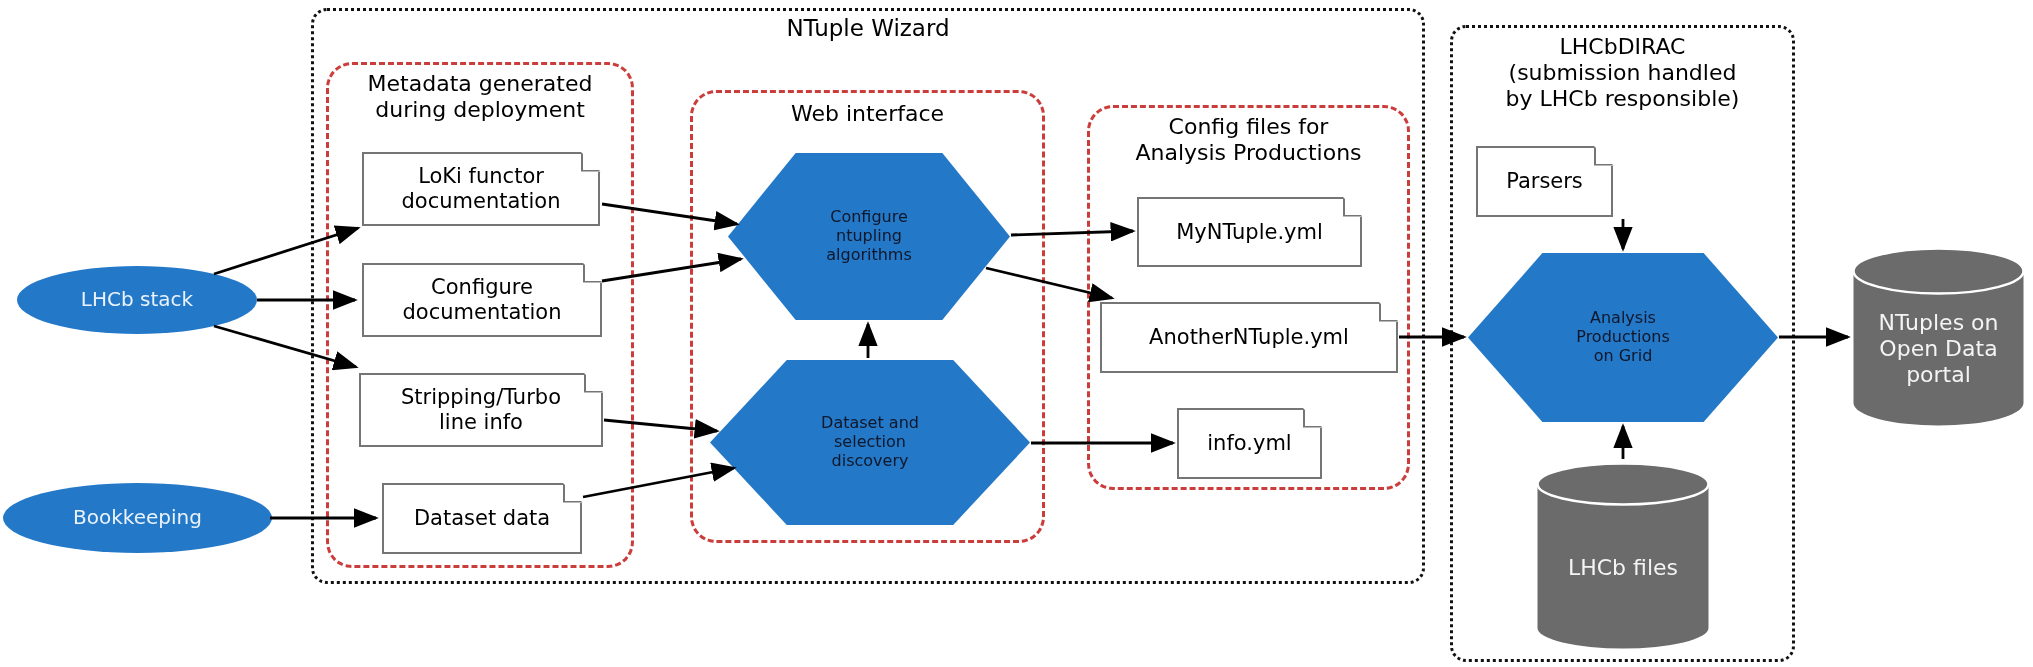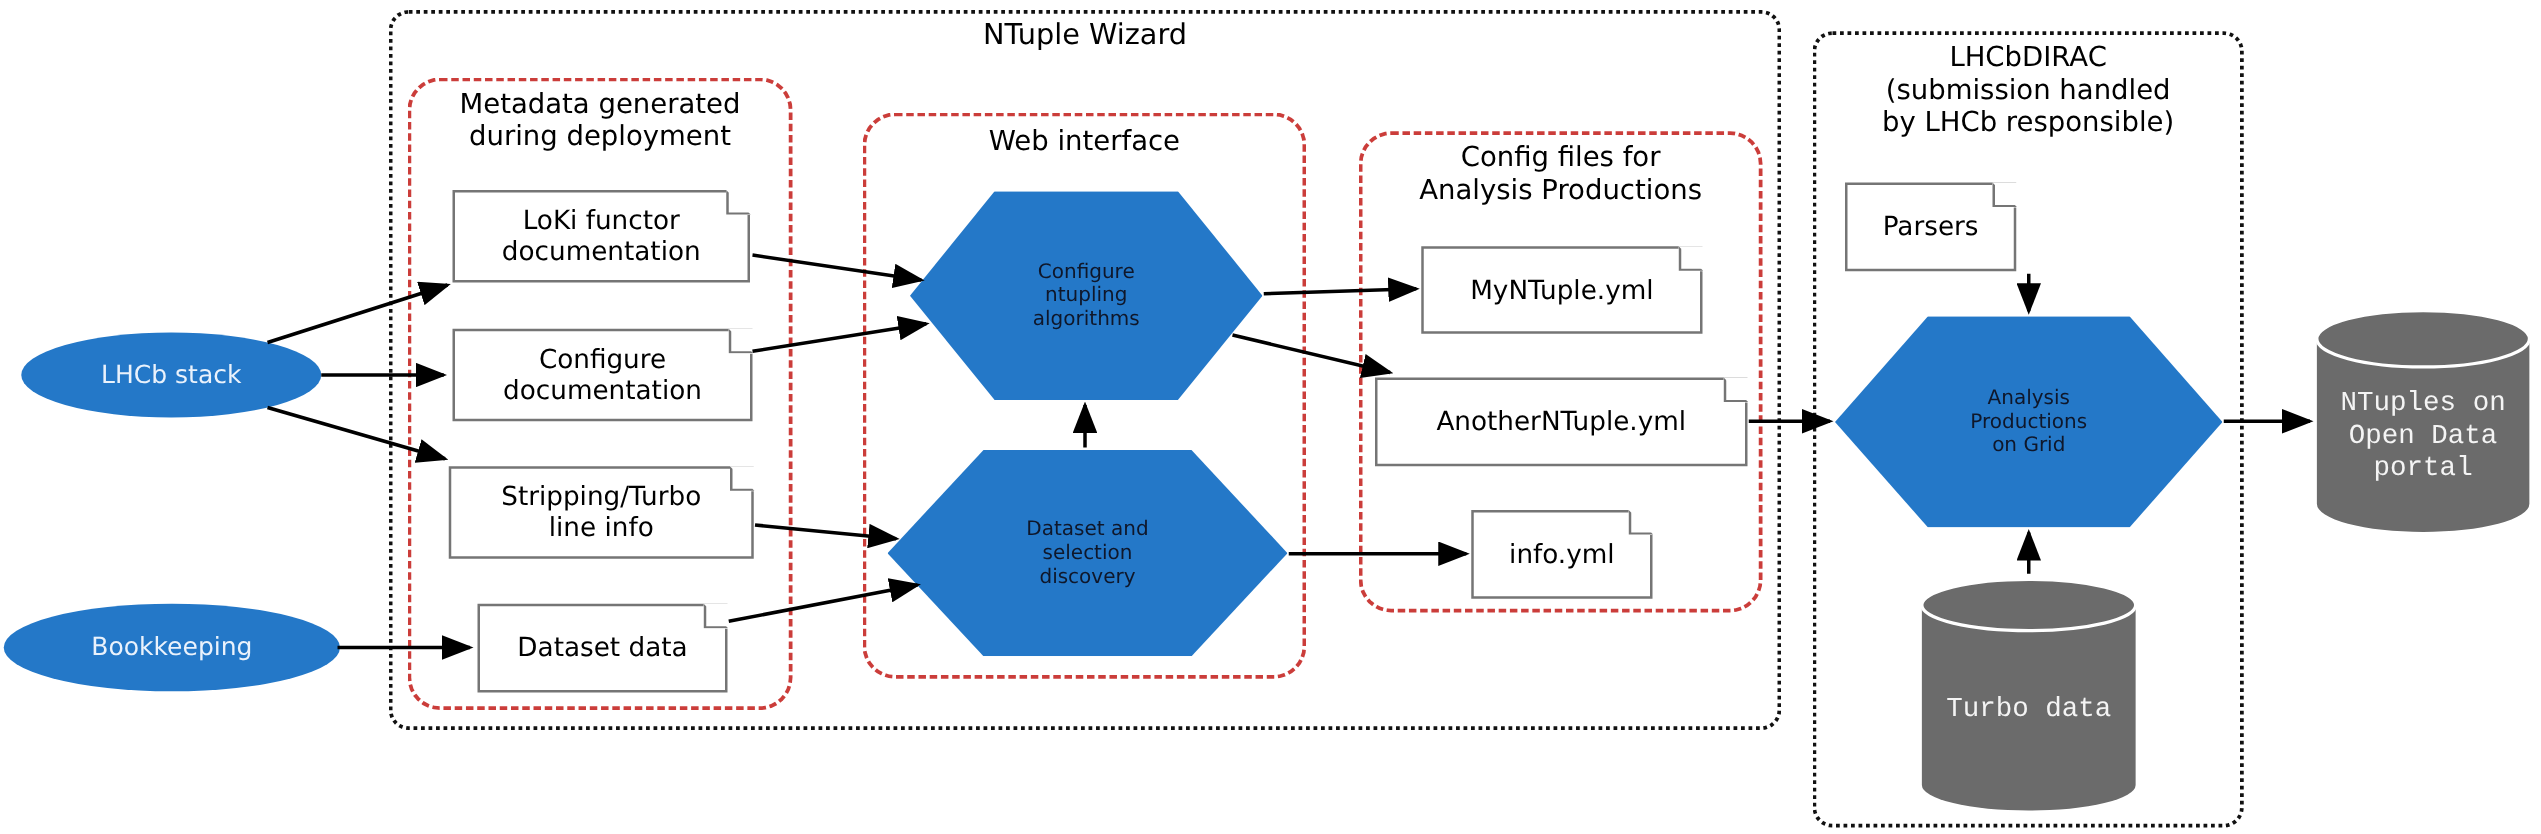--- a/index.html
+++ b/index.html
@@ -28,21 +28,21 @@
   .doc::before{content:""; position:absolute; top:-2.5px; right:-2.5px;
         width:20px; height:20px; background:#fff;}
   .doc::after{content:""; position:absolute; top:-2.5px; right:-2.5px;
         width:20px; height:20px; box-sizing:border-box; background:#fff;
         border:2.5px solid var(--doc-border);
         clip-path:polygon(0 0,100% 100%,0 100%);}
   .hexagon{background:var(--blue); color:#0f172a; font-size:16px;
         clip-path:polygon(0 50%,24% 0,76% 0,100% 50%,76% 100%,24% 100%);}
   .cylinder{color:#F4F4F4; font-size:22px;}
   .cylinder svg{position:absolute; inset:0; width:100%; height:100%;}
-  .cylinder .label{position:relative; z-index:2; margin-top:14%;font-family:Liberation Mono, monospace;}
+  .cylinder .label{position:relative; z-index:2; margin-top:14%;}
 
   
   #edges{position:absolute; left:0; top:0; width:2033px; height:667px;
         z-index:6; pointer-events:none;}
   #edges line{stroke:#000; stroke-width:2.8px;}
 </style>
 </head>
 <body>
 
 <div id="canvas">
@@ -130,21 +130,21 @@
     <span class="label">Analysis
 Productions
 on Grid</span>
   </div>
 
   <div class="node cylinder" style="left:1536px; top:462px; width:174px; height:188px;">
     <svg viewBox="0 0 174 188" preserveAspectRatio="none">
       <path d="M1.5,22 L1.5,166 A85.5,20.5 0 0 0 172.5,166 L172.5,22 Z" style="fill:var(--gray)"></path>
       <ellipse cx="87" cy="22" rx="85.5" ry="20.5" style="fill:var(--gray)" stroke="#fff" stroke-width="2.5"></ellipse>
     </svg>
-    <span class="label">Turbo data</span>
+    <span class="label">LHCb files</span>
   </div>
 
   <div class="node cylinder" style="left:1852px; top:247px; width:173px; height:180px;">
     <svg viewBox="0 0 173 180" preserveAspectRatio="none">
       <path d="M1.5,24 L1.5,156 A85,22.5 0 0 0 171.5,156 L171.5,24 Z" style="fill:var(--gray)"></path>
       <ellipse cx="86.5" cy="24" rx="85" ry="22.5" style="fill:var(--gray)" stroke="#fff" stroke-width="2.5"></ellipse>
     </svg>
     <span class="label">NTuples on
 Open Data
 portal</span>

